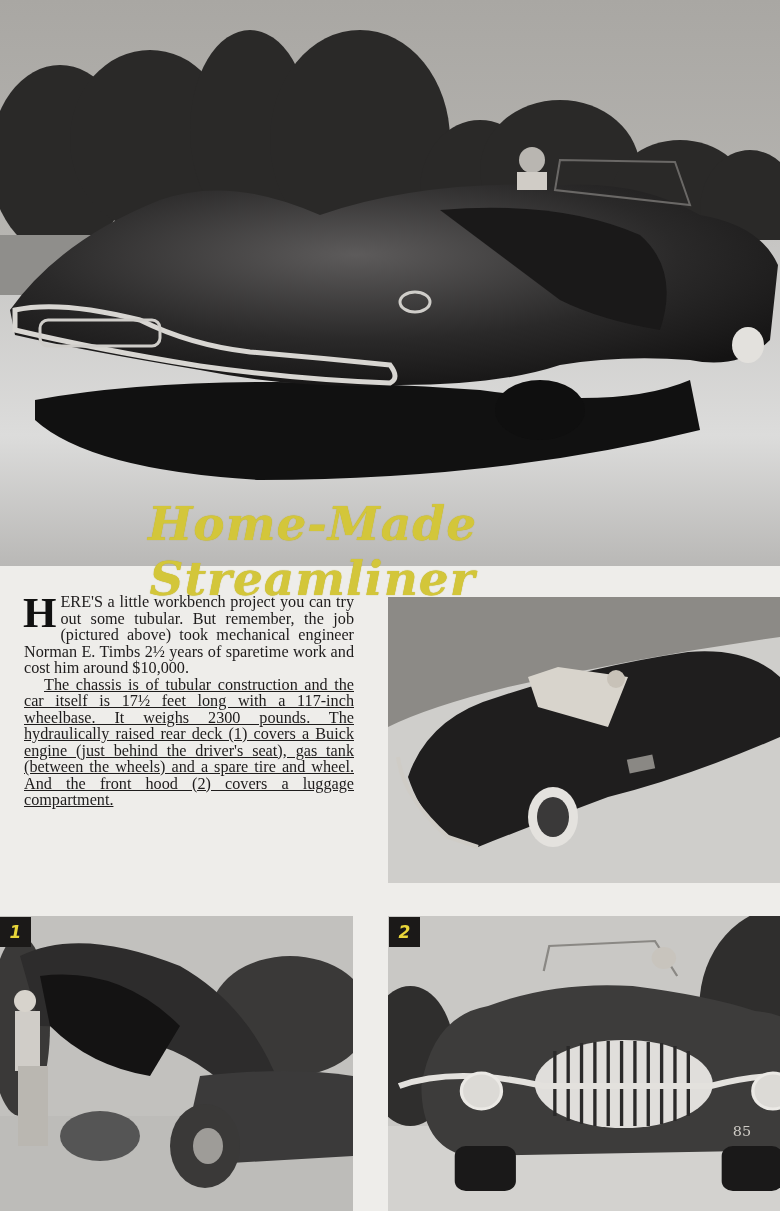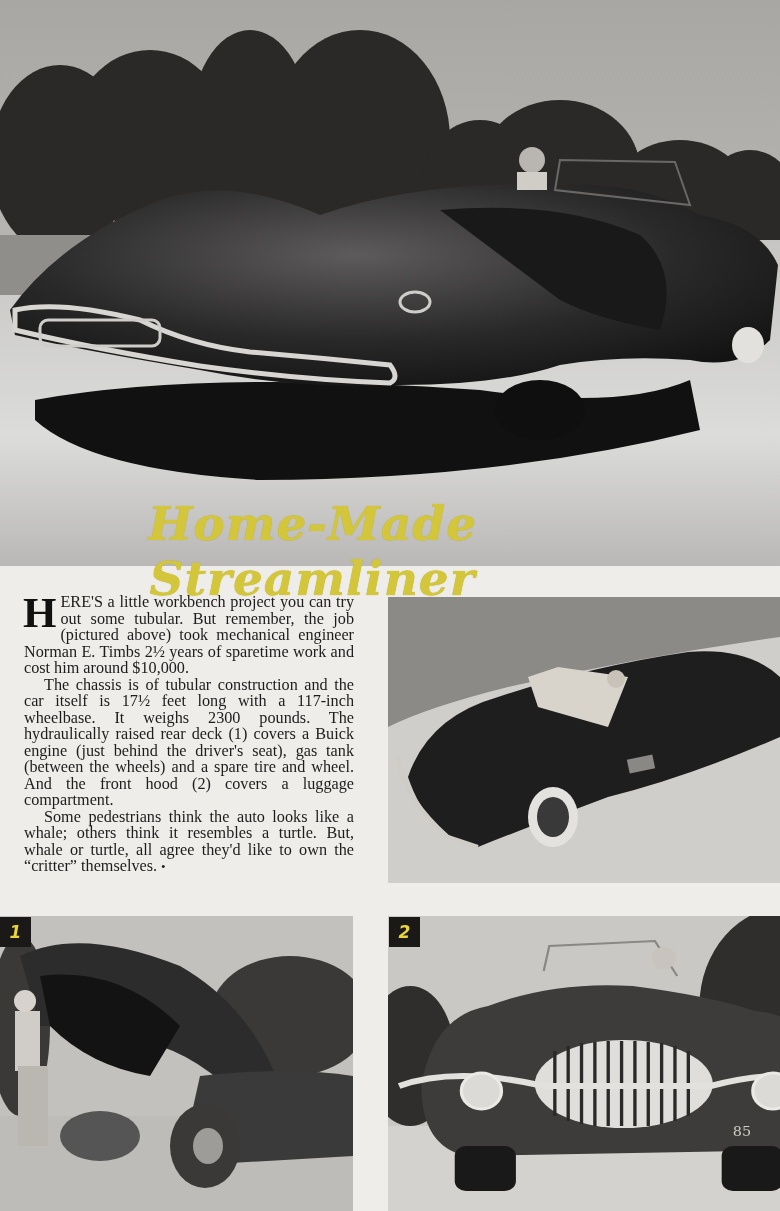--- a/index.html
+++ b/index.html
@@ -20,21 +20,21 @@
     text-shadow:0 0 1px #b6a92a;
   }
 
   
   .article {
     position:absolute; left:24px; top:594px; width:330px;
     font-family:"Liberation Serif", serif; font-size:16.2px; line-height:16.5px;
     color:#1e1c1c; text-align:justify;
   }
   .article p { margin:0; }
-  .article p + p { text-indent:20px; }
+  .article p + p { text-indent:20px;text-decoration:underline; }
   .dropcap {
     float:left; font-family:"Liberation Serif", serif; font-weight:bold;
     font-size:43px; line-height:32px; margin:3px 4px 0 -1px; color:#111;
   }
   .endmark { font-size:13px; }
 
   #photo-top-right { left:388px; top:597px; width:392px; height:286px; }
   #photo-1 { left:0; top:916px; width:353px; height:295px; }
   #photo-2 { left:388px; top:916px; width:436px; height:295px; }
 
@@ -97,21 +97,20 @@
 
     <ellipse cx="540" cy="410" rx="45" ry="30" fill="#0f0f0f"></ellipse>
     <ellipse cx="748" cy="345" rx="16" ry="18" fill="#e3e1dd"></ellipse>
   </svg>
 </div>
 <div class="hero-title">Home-Made Streamliner</div>
 
 <div class="article">
   <p><span class="dropcap">H</span><span>ERE'S a little workbench project you can try out some tubular. But remember, the job (pictured above) took mechanical engineer Norman E. Timbs 2½ years of sparetime work and cost him around $10,000.</span></p>
   <p>The chassis is of tubular construction and the car itself is 17½ feet long with a 117-inch wheelbase. It weighs 2300 pounds. The hydraulically raised rear deck (1) covers a Buick engine (just behind the driver's seat), gas tank (between the wheels) and a spare tire and wheel. And the front hood (2) covers a luggage compartment.</p>
-  <p><span>Some pedestrians think the auto looks like a whale; others think it resembles a turtle. But, whale or turtle, all agree they'd like to own the “critter” themselves.</span> <span class="endmark">•</span></p>
 </div>
 
 <div class="photo" id="photo-top-right">
   <svg viewBox="0 0 392 286" preserveAspectRatio="none">
     <rect width="392" height="286" fill="#cfcecb"></rect>
     <path d="M0 0 L392 0 L392 40 Q250 60 120 90 Q40 110 0 130Z" fill="#8c8a86"></path>
     <path d="M20 180 Q40 120 110 100 Q200 70 300 55 Q360 50 392 80 L392 140 Q300 180 220 200 Q140 230 90 250 Q40 240 20 180Z" fill="#1f1e1e"></path>
     <path d="M140 80 L170 70 L240 80 L220 130 L150 110Z" fill="#d8d4cc"></path>
     <circle cx="228" cy="82" r="9" fill="#c8c2b8"></circle>
     <path d="M10 160 Q15 200 60 240 L90 250" fill="none" stroke="#cfccc6" stroke-width="4"></path>

